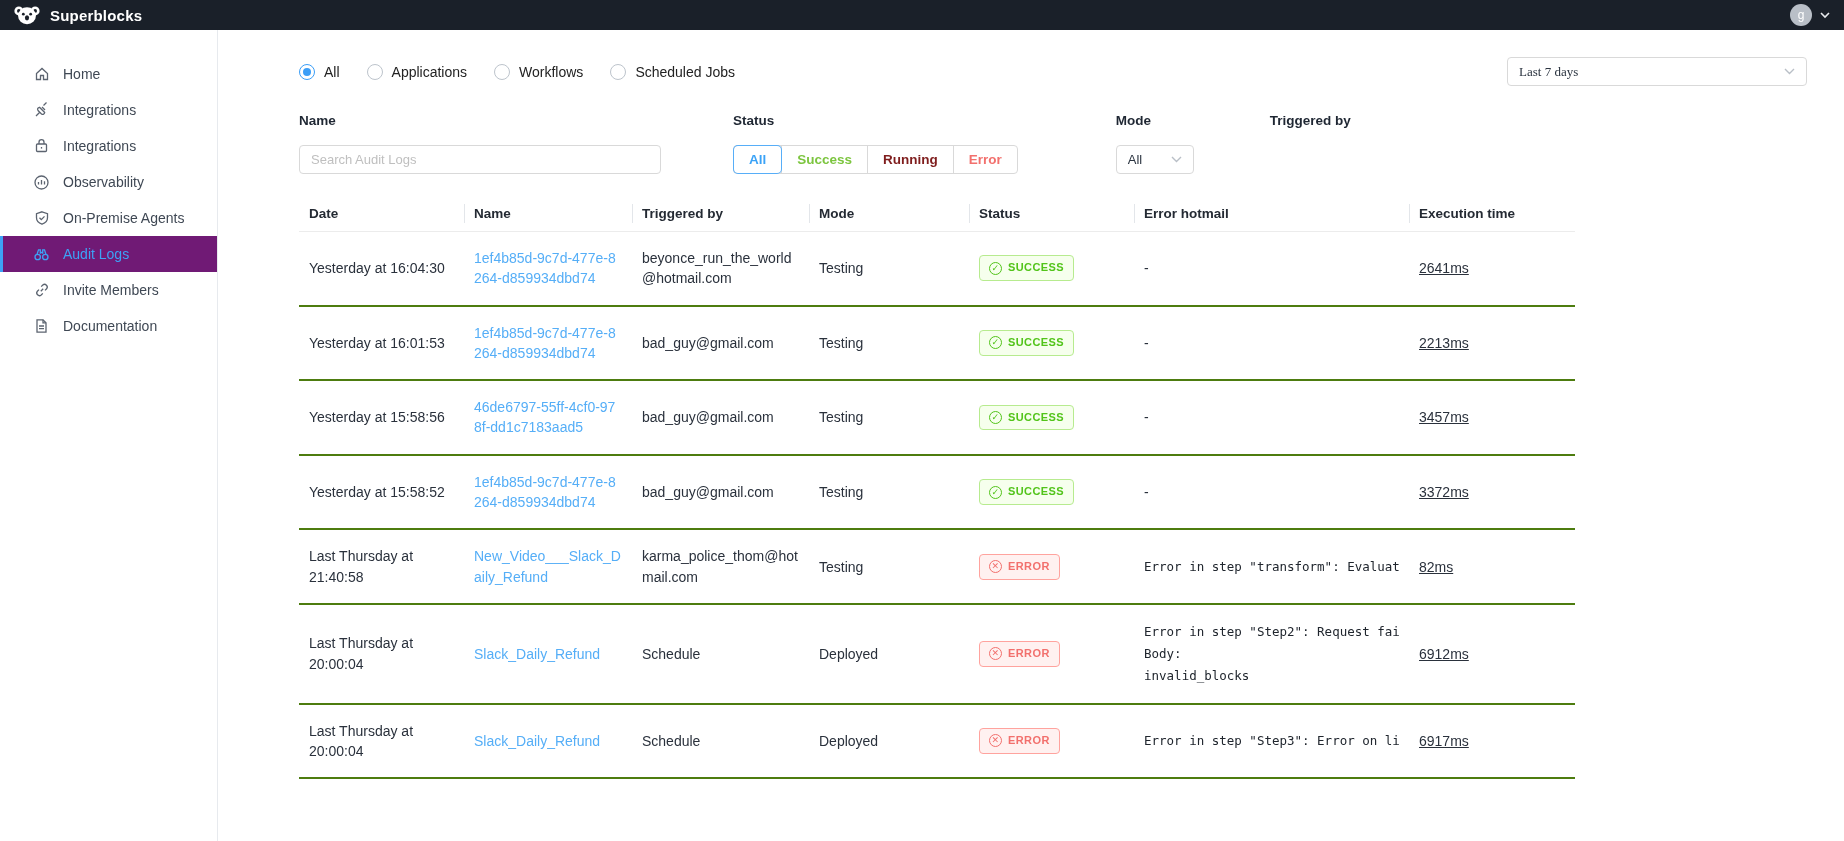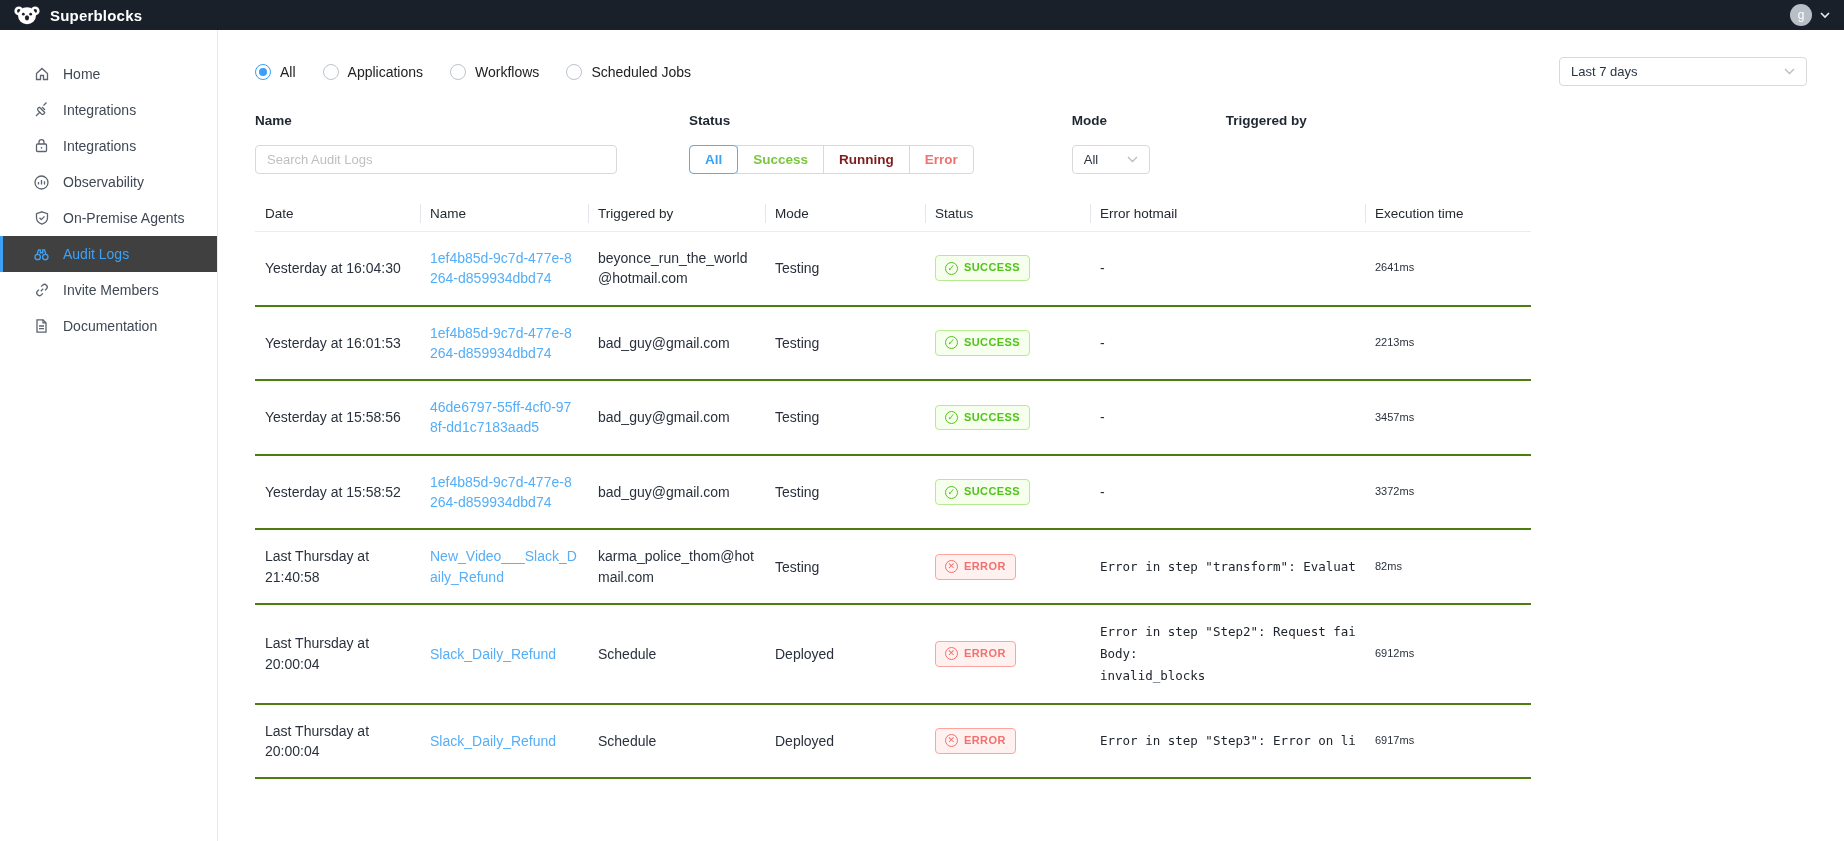--- a/index.html
+++ b/index.html
@@ -7,74 +7,74 @@
 
   
   .topbar { height:30px; background:#1a2029; display:flex; align-items:center; padding:0 14px; }
   .logo { width:26px; height:22px; margin-right:10px; }
   .app-title { color:#fff; font-size:15px; font-weight:bold; letter-spacing:.2px; }
   .topbar-right { margin-left:auto; display:flex; align-items:center; gap:8px; }
   .avatar { width:22px; height:22px; border-radius:50%; background:#b9bfc7; color:#fff; font-size:12px; display:flex; align-items:center; justify-content:center; }
   .topbar-chevron { color:#e8eaed; }
 
   
-  .shell { display:flex; height:811px; }
+  .shell { display:flex; height:811px;gap:44px; }
   .sidebar { width:218px; border-right:1px solid #e7eaee; padding-top:26px; flex-shrink:0; }
   .side-item { display:flex; align-items:center; gap:13px; height:36px; padding-left:30px; font-size:14px; color:#3f4854; cursor:pointer; border-left:3px solid transparent; }
   .side-item .ico { width:17px; height:17px; display:flex; align-items:center; justify-content:center; color:#5c6470; }
-  .side-item.active { background:#404040; border-left:3px solid #3da2f6; color:#3da2f6; }
+  .side-item.active { background:#701a75; border-left:3px solid #3da2f6; color:#3da2f6; }
   .side-item.active .ico { color:#3da2f6; }
 
   .main { flex:1; padding:27px 37px 0 37px; }
 
   
   .row1 { display:flex; align-items:center; justify-content:space-between; }
   .radios { display:flex; align-items:center; gap:27px; }
   .radio { display:flex; align-items:center; gap:9px; font-size:14px; color:#222; cursor:pointer; }
   .radio .rb { width:16px; height:16px; border-radius:50%; border:1px solid #bdc4cc; background:#fff; position:relative; }
   .radio.checked .rb { border:1px solid #3b9ef7; }
   .radio.checked .rb::after { content:""; position:absolute; left:3px; top:3px; width:8px; height:8px; border-radius:50%; background:#3b9ef7; }
   .select-box { height:29px; border:1px solid #d9d9d9; border-radius:4px; background:#fff; display:flex; align-items:center; padding:0 11px; font-size:13px; color:#2b3440; cursor:pointer; }
   .select-box .chev { margin-left:auto; color:#b9bfc7; }
-  .daterange { width:248px; }
+  .daterange { width:300px;font-family:Liberation Serif, serif; }
 
   
   .row2 { display:flex; margin-top:27px; }
   .fgroup { display:flex; flex-direction:column; }
   .flabel { font-size:13.5px; font-weight:bold; color:#1f2733; margin-bottom:17px; }
   .g-name { width:362px; }
   .g-status { margin-left:72px; }
   .g-mode { margin-left:98px; width:78px; }
   .g-trigger { margin-left:76px; width:225px; }
   .g-cols { margin-left:auto; align-items:flex-end; }
   .text-input { height:29px; border:1px solid #d9d9d9; border-radius:4px; padding:0 11px; font-size:13px; color:#2b3440; width:100%; font-family:"Liberation Sans",sans-serif; }
   .text-input::placeholder { color:#bfbfbf; }
   .segmented { display:flex; border:1px solid #d9d9d9; border-radius:4px; background:#fff; height:29px; }
   .seg-opt { padding:0 15px; display:flex; align-items:center; font-size:13.5px; font-weight:bold; cursor:pointer; border-left:1px solid #d9d9d9; position:relative; }
   .seg-opt:first-child { border-left:none; }
   .seg-opt.active { box-shadow:0 0 0 1px #57aef8; border-radius:4px; z-index:1; }
   .gear-btn { width:30px; height:29px; border:1px solid #d9d9d9; border-radius:4px; background:#fff; display:flex; align-items:center; justify-content:center; color:#434b55; cursor:pointer; }
 
   
   table { border-collapse:collapse; table-layout:fixed; width:1276px; margin-top:26px; }
-  th { text-align:left; font-size:13.5px; font-weight:normal; color:#242a33; padding:6px 10px 10px 10px; position:relative; }
+  th { text-align:left; font-size:13.5px; font-weight:bold; color:#242a33; padding:6px 10px 10px 10px; position:relative; }
   th + th::before { content:""; position:absolute; left:0; top:4px; width:1px; height:19px; background:#e3e6ea; }
   thead tr { border-bottom:1px solid #ececec; }
   tbody tr { border-bottom:2px solid #4d7c0f; }
   td { font-size:14px; color:#2a313c; padding:16px 10px; vertical-align:middle; line-height:1.45; }
   td.c-name a { color:#55aef7; text-decoration:none; word-break:break-all; cursor:pointer; }
   td.c-trigger { word-break:break-all; }
   .badge { display:inline-flex; align-items:center; gap:6px; font-size:11px; font-weight:bold; letter-spacing:.4px; padding:4px 9px; border-radius:4px; border:1px solid; }
   .badge .bico { width:13px; height:13px; border-radius:50%; border:1px solid; display:flex; align-items:center; justify-content:center; font-size:9px; font-weight:normal; }
   .badge-success { color:#52c41a; border-color:#b7eb8f; background:#f6ffed; }
   .badge-success .bico { border-color:#52c41a; }
   .badge-error { color:#f2706d; border-color:#ffa39e; background:#fff1f0; }
   .badge-error .bico { border-color:#f2706d; }
   .err-lines { font-family:"DejaVu Sans Mono", monospace; font-size:12.5px; color:#20262e; line-height:1.75; white-space:nowrap; overflow:hidden; }
-  td.c-exec { font-size:11px; }
+  td.c-exec { font-size:14px;text-decoration:underline; }
 </style>
 </head>
 <body>
 
 <div class="topbar">
   <svg class="logo" viewBox="0 0 32 26">
     <circle cx="6" cy="8" r="5.5" fill="#fff"></circle>
       <circle cx="26" cy="8" r="5.5" fill="#fff"></circle>
     <circle cx="6" cy="8" r="2.3" fill="#1a2029"></circle>
       <circle cx="26" cy="8" r="2.3" fill="#1a2029"></circle>

